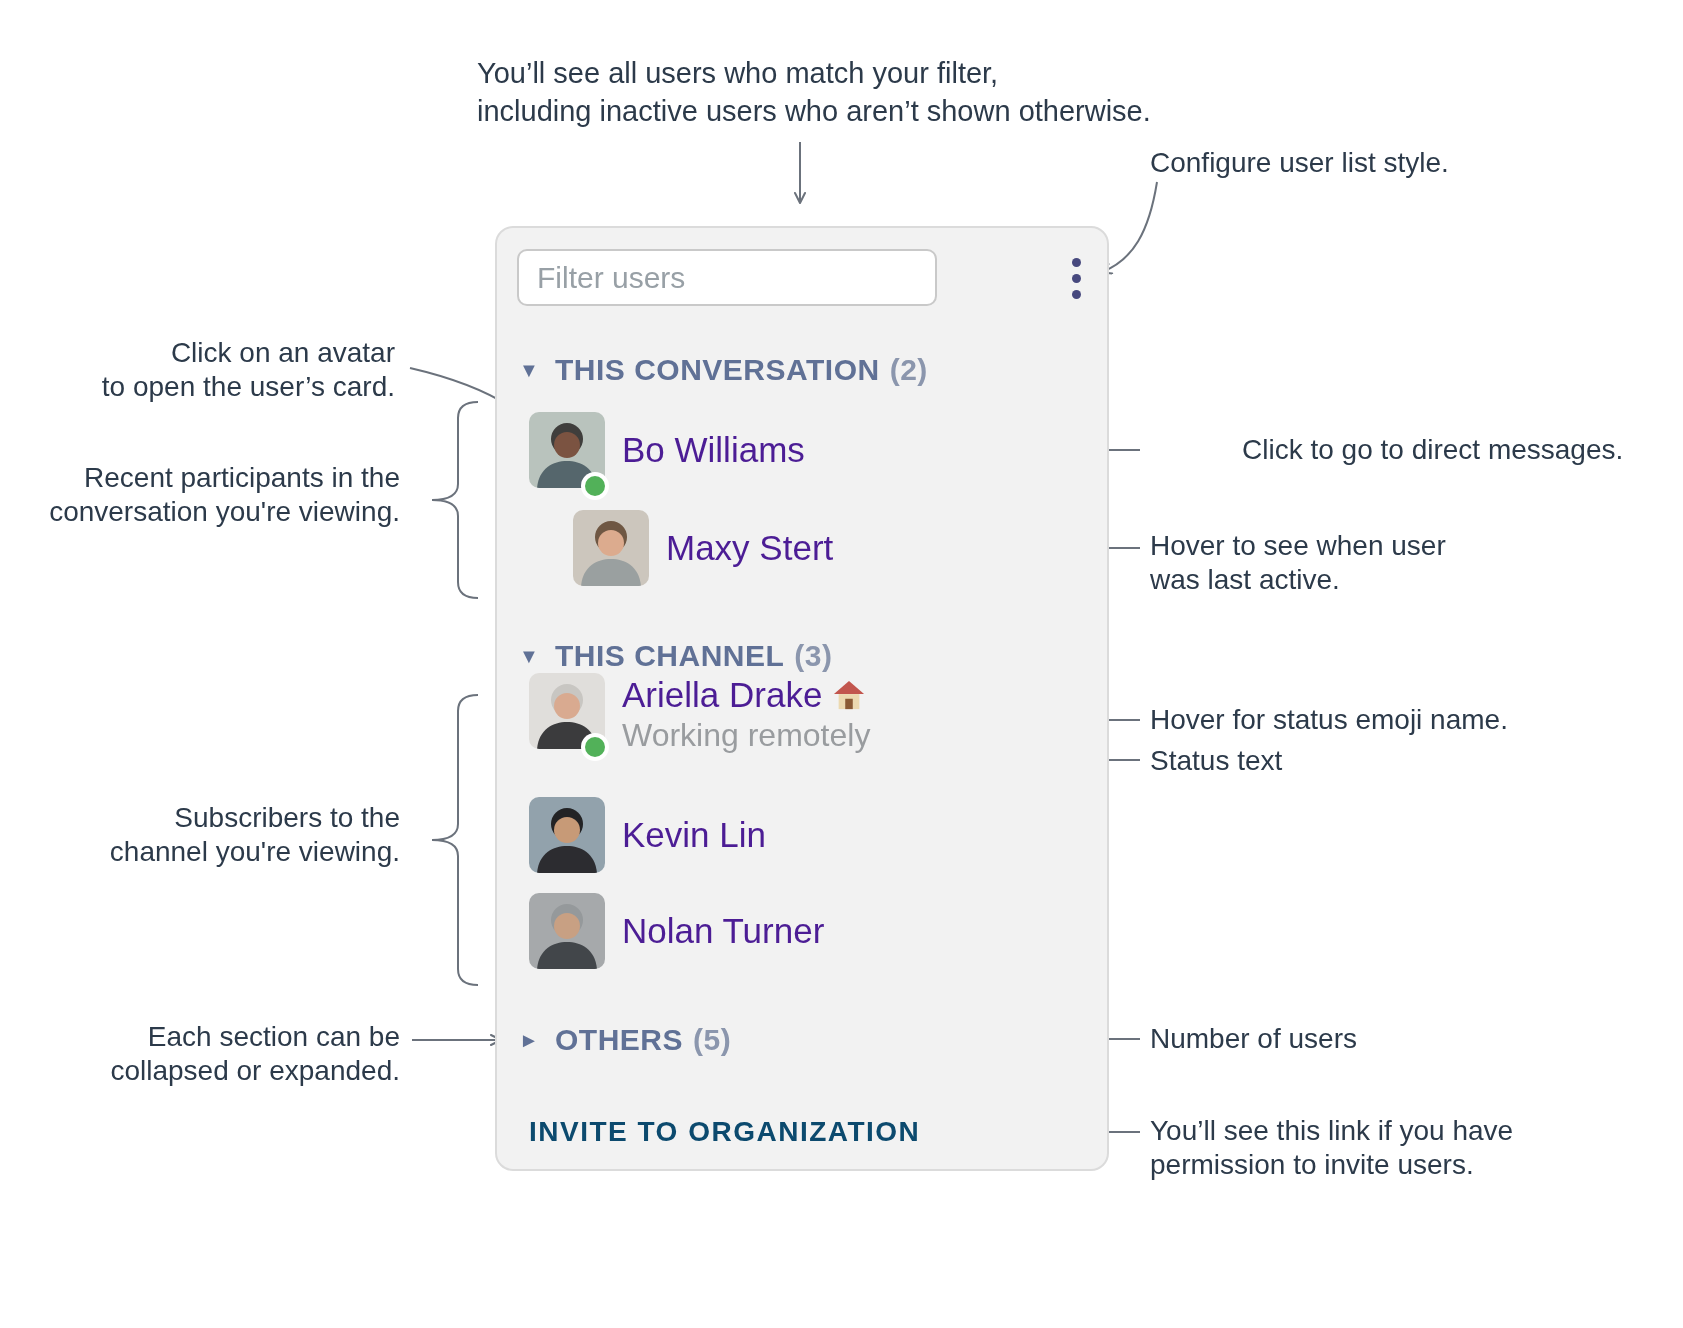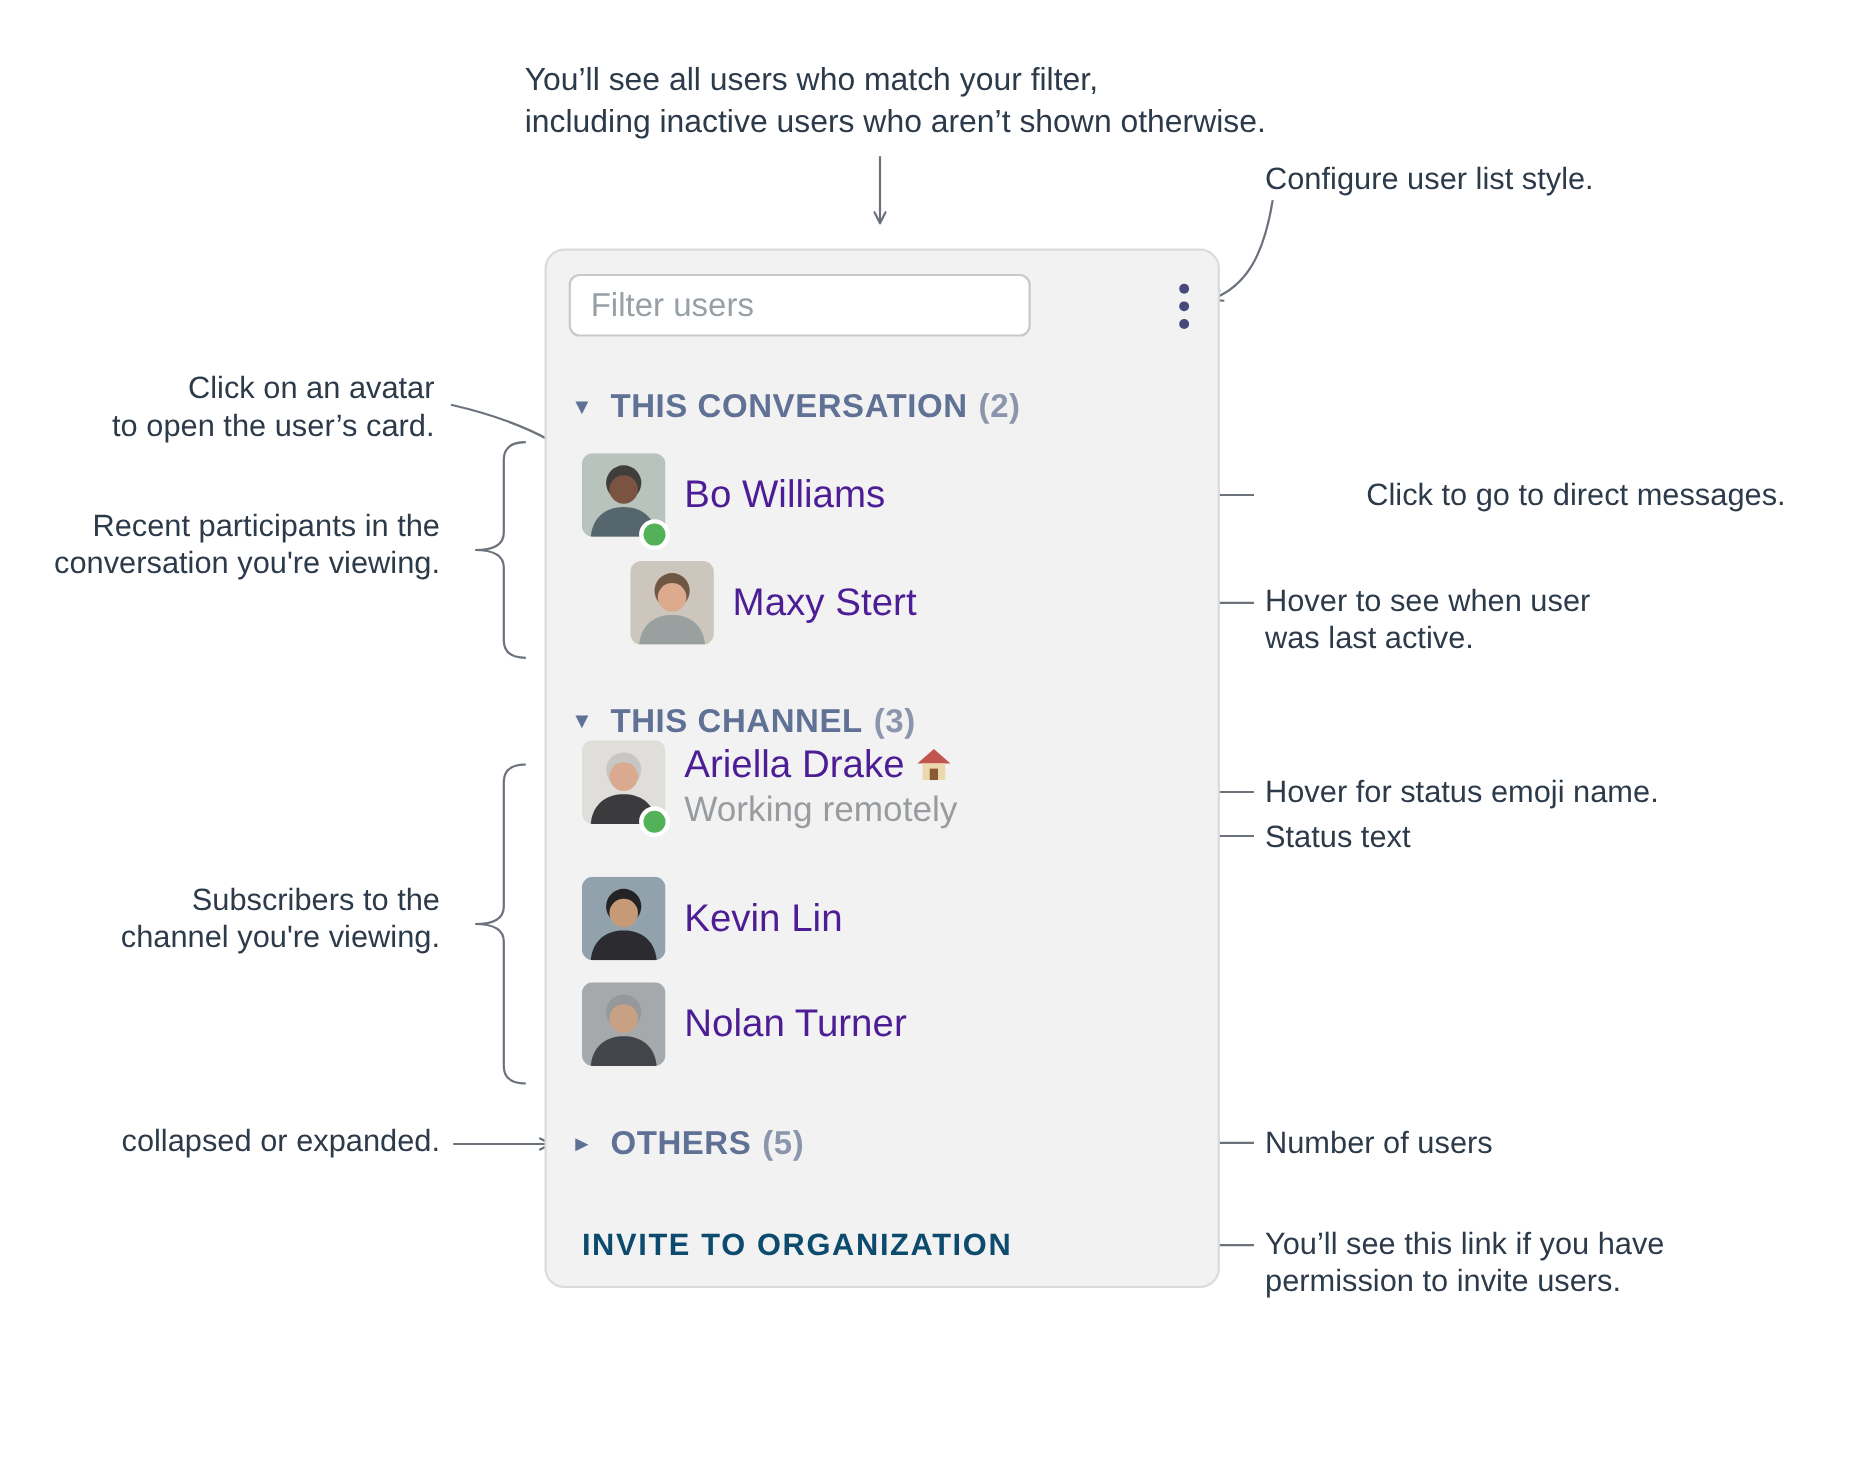--- a/index.html
+++ b/index.html
@@ -111,20 +111,21 @@
   </div>
   <div class="note right-align note-recent">
     <div>Recent participants in the</div>
     <div>conversation you're viewing.</div>
   </div>
   <div class="note right-align note-subscribers">
     <div>Subscribers to the</div>
     <div>channel you're viewing.</div>
   </div>
   <div class="note right-align note-collapse">
+    <div>Each section can be</div>
     <div>collapsed or expanded.</div>
   </div>
   <div class="note note-dm">Click to go to direct messages.</div>
   <div class="note note-last-active">
     <div>Hover to see when user</div>
     <div>was last active.</div>
   </div>
   <div class="note note-emoji">Hover for status emoji name.</div>
   <div class="note note-status">Status text</div>
   <div class="note note-count">Number of users</div>

